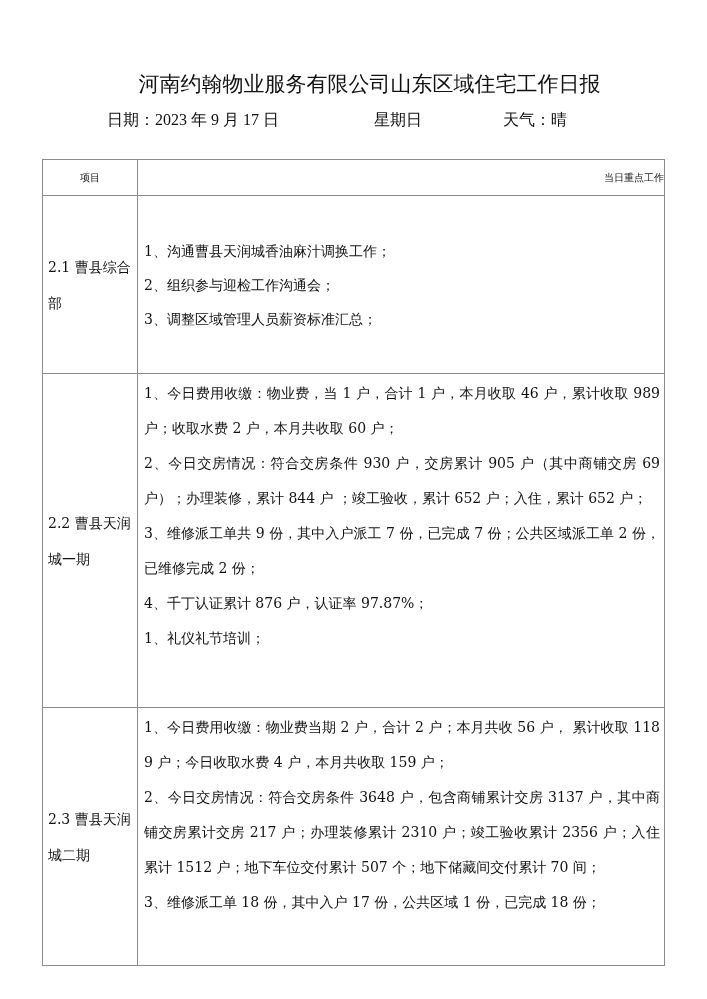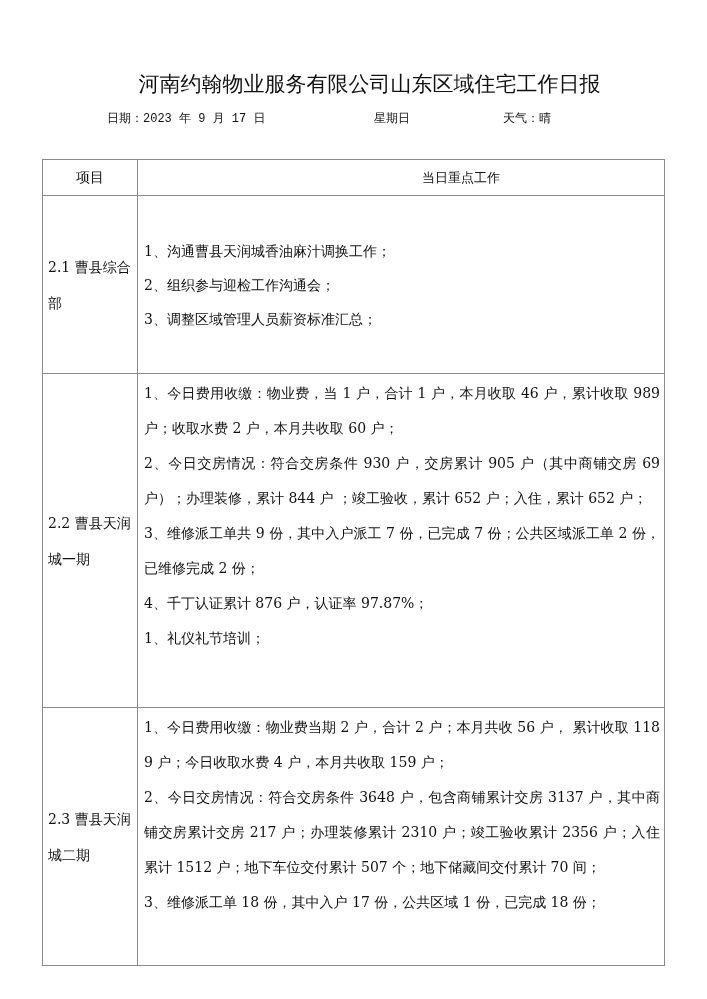--- a/index.html
+++ b/index.html
@@ -21,22 +21,22 @@
     top: 70px;
     text-align: center;
     font-family: "DejaVu Sans", "Liberation Sans", sans-serif;
     font-size: 21px;
     letter-spacing: 0px;
     color: #111;
   }
   .meta {
     position: absolute;
     top: 110px;
-    font-family: Liberation Mono, monospace;
-    font-size: 12px;
+    font-family: Liberation Serif, serif;
+    font-size: 16px;
     color: #111;
     white-space: nowrap;
   }
   .meta.date { left: 107px; }
   .meta.weekday { left: 374px; }
   .meta.weather { left: 503px; }
 
   table.report {
     position: absolute;
     left: 42px;
@@ -51,22 +51,22 @@
   table.report td, table.report th {
     border: 1px solid #8a8a8a;
     padding: 0;
     font-weight: normal;
     vertical-align: middle;
   }
   table.report col.c1 { width: 95px; }
   table.report col.c2 { width: 527px; }
 
   .hdr-row { height: 36px; }
-  .hdr-item { text-align: center; font-size: 14px; }
-  .hdr-work { text-align: center; padding-left: 120px !important; font-size: 13px; }
+  .hdr-item { text-align: center; font-size: 10px; }
+  .hdr-work { text-align: right; padding-left: 120px !important; font-size: 10px; }
 
   .row1 { height: 178px; }
   .row2 { height: 334px; }
   .row3 { height: 258px; }
 
   .label-cell {
     text-align: center;
     line-height: 36px;
     padding: 0 4px !important;
   }

